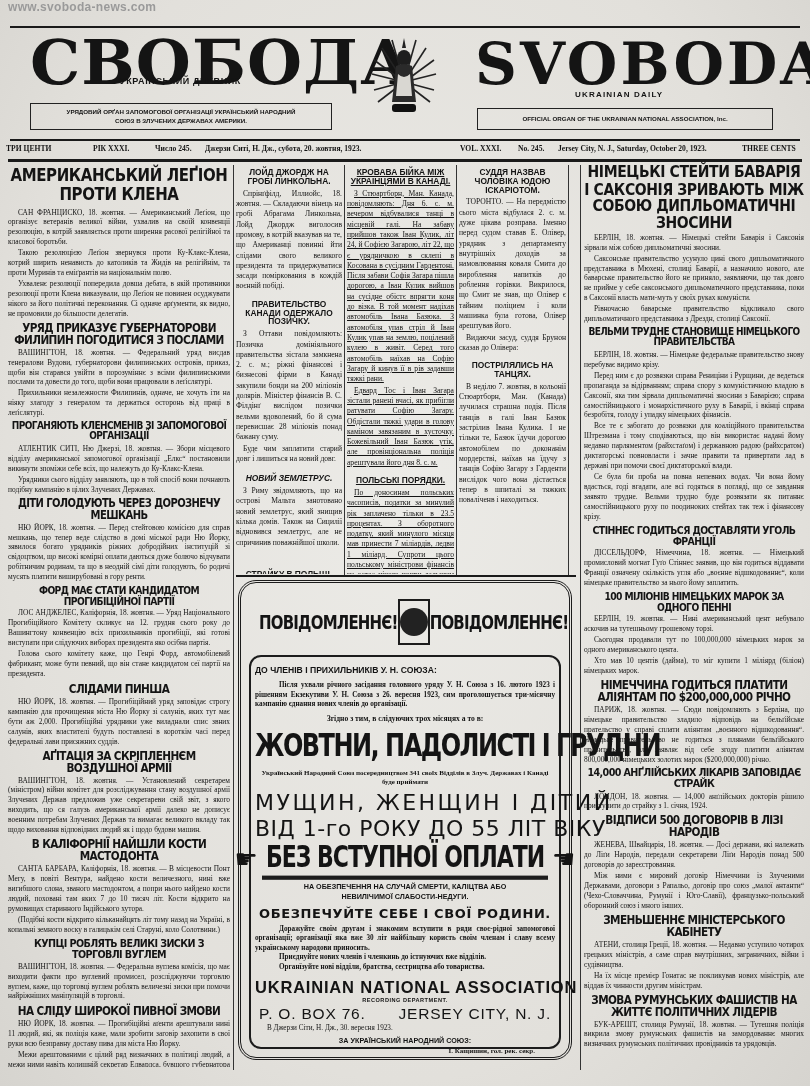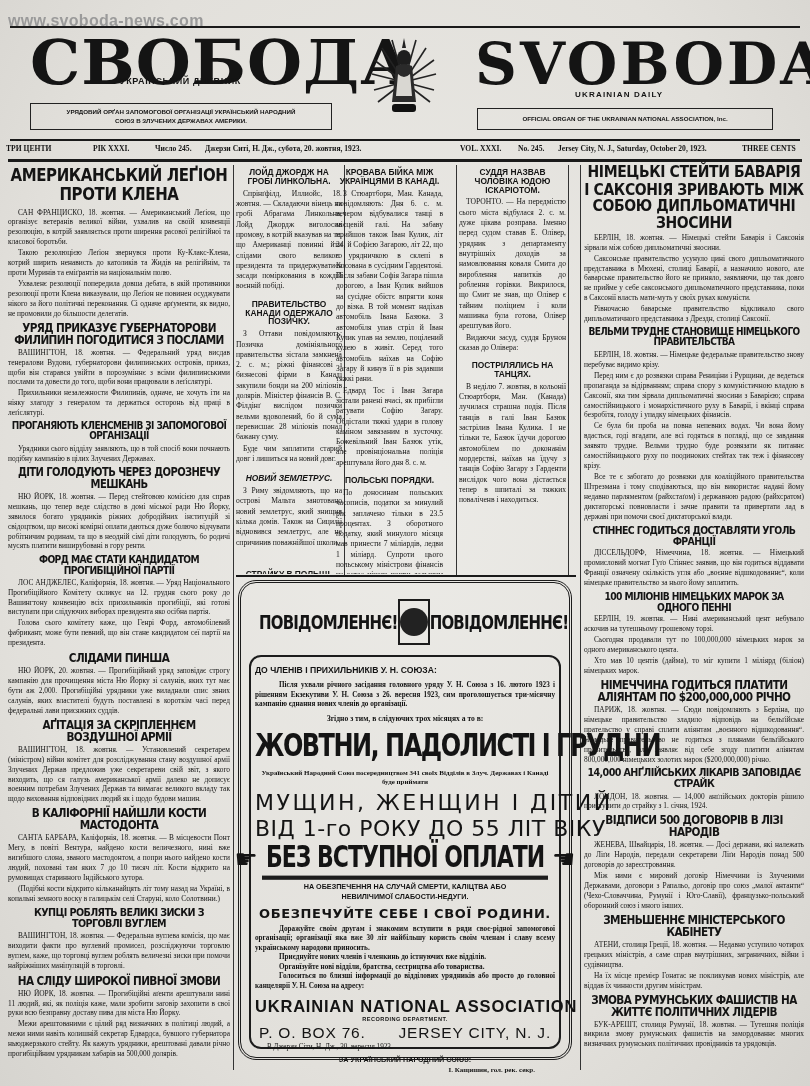--- a/index.html
+++ b/index.html
@@ -8,23 +8,23 @@
     background: #e6e4df;
     color: #141414;
     font-family: "Liberation Serif", serif;
     position: relative;
   }
   .page {
     position: absolute; left: 0; top: 0; width: 810px; height: 1086px;
     background: radial-gradient(ellipse at 50% 45%, #ecebe7 0%, #e2e0db 70%, #d6d4cf 100%);
   }
   .watermark {
-    position: absolute; left: 8px; top: 12px;
+    position: absolute; left: 8px; top: 0px;
     font-family: "Liberation Sans", sans-serif; font-weight: bold;
-    font-size: 16px; color: #9a9a9a; letter-spacing: 0.3px;
+    font-size: 12px; color: #9a9a9a; letter-spacing: 0.3px;
   }
   .rule { position: absolute; background: #1a1a1a; }
   .masthead-cyr {
     position: absolute; left: 30px; top: 32px;
     font-family: "DejaVu Serif", serif; font-weight: bold;
     font-size: 62px; letter-spacing: 1px; line-height: 1;
     transform: scaleX(1.02); transform-origin: left top;
   }
   .masthead-lat {
     position: absolute; left: 475px; top: 35px;
@@ -214,34 +214,35 @@
       <div class="p">Такою резолюцією Леґіон звернувся проти Ку-Клакс-Клена, котрий ширить ненависть до католиків та Жидів на релігійнім, та проти Муринів та еміґрантів на національнім полю.</div>
       <div class="p">Ухваленє резолюції попередила довша дебата, в якій противники резолюції проти Клена виказували, що Леґіон не повинен осуджувати нікого за його політичні переконання. Сі одначе арґументи, як видно, не промовили до більшости делегатів.</div>
     </div>
     <div>
       <div class="hd med">УРЯД ПРИКАЗУЄ ГУБЕРНАТОРОВИ ФИЛИПИН ПОГОДИТИСЯ З ПОСЛАМИ</div>
       <div class="p">ВАШИНГТОН, 18. жовтня. — Федеральний уряд висдав тенералови Вудови, губернаторови филипинських островів, приказ, щоби він старався увійти в порозуміннє з всіми филипинськими послами та довести до того, щоби вони працювали в леґіслятурі.</div>
       <div class="p">Прихильники незалежности Филипинів, одначе, не хочуть іти на ніяку злагоду з генералом та держаться осторонь від праці в леґіслятурі.</div>
     </div>
     <div>
       <div class="hd med" style="font-size:9px;">ПРОГАНЯЮТЬ КЛЕНСМЕНІВ ЗІ ЗАПОМОГОВОЇ ОРГАНІЗАЦІЇ</div>
+      <div class="p">АТЛЕНТИК СИТІ, Ню Джерзі, 18. жовтня. — Збори місцевого відділу американської запомогової організації „Елкс“ постановили викинути зпоміжи себе всіх, що належуть до Ку-Клакс-Клена.</div>
       <div class="p">Урядники сього відділу заявляють, що в той спосіб вони почнають подібну кампанію в цілих Злучених Державах.</div>
     </div>
     <div>
       <div class="hd med" style="font-size:10px;">ДІТИ ГОЛОДУЮТЬ ЧЕРЕЗ ДОРОЗНЕЧУ МЕШКАНЬ</div>
       <div class="p">НЮ ЙОРК, 18. жовтня. — Перед стейтовою комісією для справ мешкань, що тепер веде слідство в домі міської ради Ню Йорку, зявилося богато урядників ріжних добродійних інституцій зі свідоцтвом, що високі комірні оплати даються дуже болючо відчувати робітничим родинам, та що в неодній сімї діти голодують, бо родичі мусять платити виширубовані в гору ренти.</div>
     </div>
     <div>
       <div class="hd med" style="font-size:9.2px;">ФОРД МАЄ СТАТИ КАНДИДАТОМ ПРОГИБІЦІЙНОЇ ПАРТІЇ</div>
       <div class="p">ЛОС АНДЖЕЛЕС, Каліфорнія, 18. жовтня. — Уряд Національного Прогибіційного Комітету скликує на 12. грудня сього року до Вашингтону конвенцію всіх прихильників прогибіції, які готові виступати при слідуючих виборах президента яко осібна партія.</div>
       <div class="p">Голова сього комітету каже, що Генрі Форд, автомобілевий фабрикант, може бути певний, що він стане кандидатом сеї партії на президента.</div>
     </div>
     <div>
       <div class="hd med">СЛІДАМИ ПИНША</div>
-      <div class="p">НЮ ЙОРК, 20. жовтня. — Прогибіційний уряд заповідає строгу кампанію для прочищення міста Ню Йорку зі салунів, яких тут має бути аж 2,000. Прогибіційні урядники уже виладнали спис звних салунів, яких властителі будуть поставлені в короткім часі перед федеральні лави присяжних суддів.</div>
+      <div class="p">НЮ ЙОРК, 18. жовтня. — Прогибіційний уряд заповідає строгу кампанію для прочищення міста Ню Йорку зі салунів, яких тут має бути аж 2,000. Прогибіційні урядники уже виладнали спис звних салунів, яких властителі будуть поставлені в короткім часі перед федеральні лави присяжних суддів.</div>
     </div>
     <div>
       <div class="hd med">АҐІТАЦІЯ ЗА СКРІПЛЕННЄМ ВОЗДУШНОЇ АРМІЇ</div>
       <div class="p">ВАШИНГТОН, 18. жовтня. — Установлений секретарем (міністром) війни комітет для розсліджування стану воздушної армії Злучених Держав предложив уже секретареви свій звіт, з якого виходить, що ся галузь американської армії далеко не дописує военним потребам Злучених Держав та вимагає великого вкладу так щодо виховання відповідних людий як і щодо будови машин.</div>
     </div>
     <div>
       <div class="hd med">В КАЛІФОРНІЇ НАЙШЛИ КОСТИ МАСТОДОНТА</div>
       <div class="p">САНТА БАРБАРА, Каліфорнія, 18. жовтня. — В місцевости Понт Мегу, в повіті Вентура, найдено кости величезного, нині вже вигибшого слона, званого мастодонтом, а попри нього найдено кости людий, поховані там яких 7 до 10 тисяч літ. Кости відкрито на румовищах старинного Індійського хутора.</div>
       <div class="p">(Подібні кости відкрито кільканайцять літ тому назад на Україні, в копальні земного воску в галицькім селі Старуні, коло Солотвини.)</div>
     </div>
@@ -262,21 +263,21 @@
     <div class="p">Спрінґфілд, Иллиойс, 18. жовтня. — Складаючи вінець на гробі Абрагама Линкольна, Лойд Джордж виголосив промову, в котрій вказував на те, що Американці повинні йти слідами свого великого президента та придержуватися засади поміркования в кождій воєнній побіді.</div>
     <div class="hd sm" style="margin-top:8px;">ПРАВИТЕЛЬСТВО КАНАДИ ОДЕРЖАЛО ПОЗИЧКУ.</div>
     <div class="p">З Оттави повідомляють: Позичка домініяльного правительства зістала замкнена 2. с. м.; ріжні фінансові і бизнесові фірми в Канаді закупили бонди на 200 міліонів долярів. Міністер фінансів В. С. Філдінґ вислідом позички вельми вдоволений, бо й сума перевисшає 28 міліонів понад бажану суму.</div>
     <div class="p">Буде чим заплатити старий довг і лишиться на новий довг.</div>
     <div class="hd sm" style="margin-top:10px;font-style:italic;">НОВИЙ ЗЕМЛЕТРУС.</div>
     <div class="p">З Риму звідомляють, що на острові Мальта занотовано новий землетрус, який знищив кілька домів. Також на Сицилії відновився землетрус, але не спричинив поважнійшої школи.</div>
     <div class="hd sm" style="margin-top:22px;">СТРАЙКУ В ПОЛЬЩІ.</div>
     <div class="p">З Варшави доносять, що переговору поміж аґрарними робітниками і роботодавцями спинилися на мертвій точці. Супроти цього не є виключений аґрарний страйк.</div>
   </div>
 
-  <div class="col col-narrow" style="left:336px;top:164px;width:107px;height:410px;">
+  <div class="col col-narrow" style="left:347px;top:164px;width:107px;height:410px;text-decoration:underline;">
     <div class="hd sm">КРОВАВА БІЙКА МІЖ УКРАЇНЦЯМИ В КАНАДІ.</div>
     <div class="p">З Стюартборн, Ман. Канада, повідомляють: Дня 6. с. м. вечером відбувалися танці в місцевій галі. На забаву прийшов також Іван Кулик, літ 24, й Софією Загарою, літ 22, що є урядничкою в склепі в Косована в сусідним Гардентоні. Після забави Софія Загара пішла дорогою, а Іван Кулик вийшов на сусідне обістє впрягти коня до візка. В той момент надіхав автомобіль Івана Базюка. З автомобіля упав стріл й Іван Кулик упав на землю, поцілений кулею в живіт. Серед того автомобіль наїхав на Софію Загару й кинув її в рів задавши тяжкі рани.</div>
     <div class="p">Едвард Тос і Іван Загара зістали ранені вчасі, як прибігли ратувати Софію Загару. Обдістали тяжкі удари в голову каміном завязаним в хусточку. Божевільний Іван Базюк утік, але провінціональна поліція арештувала його дня 8. с. м.</div>
     <div class="hd sm" style="margin-top:8px;">ПОЛЬСЬКІ ПОРЯДКИ.</div>
     <div class="p">По доносинам польських часописів, податки за минулий рік заплачено тільки в 23.5 процентах. З оборотного податку, який минулого місяця мав принести 7 міліардів, ледви 1 міліард. Супроти цього польському міністрови фінансів не остає нічого попри дальшим задрукуванням паперу.</div>
   </div>
 
   <div class="col col-narrow" style="left:459px;top:164px;width:107px;height:410px;">
     <div class="hd sm">СУДДЯ НАЗВАВ ЧОЛОВІКА ЮДОЮ ІСКАРІОТОМ.</div>
     <div class="p">ТОРОНТО. — На передмістю сього міста відбулася 2. с. м. дуже цікава розправа. Іменно перед судом ставав Е. Олівер, урядник з департаменту внутрішніх доходів за намовлювання коваля Смита до вироблення напитків до роблення горівки. Викрилося, що Смит не знав, що Олівер є тайним поліцием і коли машинка була готова, Олівер арештував його.</div>
@@ -287,22 +288,22 @@
   </div>
 
   <div class="col" style="left:584px;top:162px;width:220px;height:905px;">
     <div class="hd big" style="font-size:14px;margin-top:6px;">НІМЕЦЬКІ СТЕЙТИ БАВАРІЯ І САКСОНІЯ ЗРИВАЮТЬ МІЖ СОБОЮ ДИПЛЬОМАТИЧНІ ЗНОСИНИ</div>
     <div class="p">БЕРЛІН, 18. жовтня. — Німецькі стейти Баварія і Саксонія зірвали між собою дипльоматичні зносини.</div>
     <div class="p">Саксонське правительство усунуло цині свого дипльоматичного представника в Мюхені, столиці Баварії, а назначило нового, але баварське правительство його не приняло, заявляючи, що так довго не прийме у себе саксонського дипльоматичного представника, поки в Саксонії власть мати-муть у своїх руках комуністи.</div>
     <div class="p">Рівночасно баварське правительство відкликало свого дипльоматичного представника з Дрездн, столиці Саксонії.</div>
     <div class="hd med" style="font-size:9px;">ВЕЛЬМИ ТРУДНЕ СТАНОВИЩЕ НІМЕЦЬКОГО ПРАВИТЕЛЬСТВА</div>
     <div class="p">БЕРЛІН, 18. жовтня. — Німецьке федеральне правительство знову перебуває видимо крізу.</div>
     <div class="p">Перед ним є до розвязки справа Рениціни і Рурщини, де ведеться пропаганда за відірванням; справа спору з комуністичною владою в Саксонії, яка тим зірвала дипльоматичні зносини з Баварією; справа самостійницького і монархістичного руху в Баварії, і вкінці справа безробітя, голоду і упадку німецьких фінансів.</div>
+    <div class="p">Все те є забогато до розвязки для коаліційного правительства Штрезмана і тому сподіваються, що він використає надані йому недавно парляментом (райхстаґом) і державною радою (райхсратом) диктаторські повновласти і зачне правити та привертати лад в державі при помочи своєї диктаторської влади.</div>
     <div class="p">Се була би проба на повна непевних водах. Чи вона йому вдасться, годі вгадати, але всі годяться в погляді, що се завдання заявято трудне. Вельми трудно буде розвязати як питаннє самостійницького руху по поодиноких стейтах так теж і фінансову крізу.</div>
-    <div class="p">Все те є забогато до розвязки для коаліційного правительства Штрезмана і тому сподіваються, що він використає надані йому недавно парляментом (райхстаґом) і державною радою (райхсратом) диктаторські повновласти і зачне правити та привертати лад в державі при помочи своєї диктаторської влади.</div>
     <div class="hd med" style="font-size:9.4px;">СТІННЕС ГОДИТЬСЯ ДОСТАВЛЯТИ УГОЛЬ ФРАНЦІЇ</div>
     <div class="p">ДІССЕЛЬДОРФ, Німеччина, 18. жовтня. — Німецький промисловий могнат Гуґо Стіннес заявив, що він годиться віддавати Франції означену скількість угля або „воєнне відшкодованнє“, коли німецьке правительство за нього йому заплатить.</div>
     <div class="hd med" style="font-size:9.2px;">100 МІЛІОНІВ НІМЕЦЬКИХ МАРОК ЗА ОДНОГО ПЕННІ</div>
     <div class="p">БЕРЛІН, 19. жовтня. — Нині американський цент небувало аскочив на тутешньому грошевому торзі.</div>
     <div class="p">Сьогодня продавали тут по 100,000,000 німецьких марок за одного американського цента.</div>
     <div class="p">Хто мав 10 центів (дайма), то міг купити 1 міліярд (біліон) німецьких марок.</div>
     <div class="hd med">НІМЕЧЧИНА ГОДИТЬСЯ ПЛАТИТИ АЛІЯНТАМ ПО $200,000,000 РІЧНО</div>
     <div class="p">ПАРИЖ, 18. жовтня. — Сюди повідомляють з Берліна, що німецьке правительство зладило відповідь на бельґійське прательство у справі сплати аліянтам „воєнного відшкодовання“. Німецьке правительство не годиться з плянами бельґійського правительства, але заявляє від себе згоду платити аліянтам 800,000,000 німецьких золотих марок ($200,000,000) річно.</div>
     <div class="hd med" style="font-size:9.6px;">14,000 АНҐЛІЙСЬКИХ ЛІКАРІВ ЗАПОВІДАЄ СТРАЙК</div>
     <div class="p">ЛОНДОН, 18. жовтня. — 14,000 анґлійських докторів рішило приступити до страйку з 1. січня, 1924.</div>
@@ -340,21 +341,20 @@
         <span class="hand">☚</span>
       </div>
       <div class="ad-insure">
         <div>НА ОБЕЗПЕЧЕННЯ НА СЛУЧАЙ СМЕРТИ, КАЛІЦТВА АБО</div>
         <div>НЕВИЛІЧИМОЇ СЛАБОСТИ-НЕДУГИ.</div>
       </div>
       <div class="ad-protect">ОБЕЗПЕЧУЙТЕ СЕБЕ І СВОЇ РОДИНИ.</div>
       <div class="ad-p">Доражуйте своїм другам і знакомим вступити в ряди своє-рідної запомогової організації; організації яка вже 30 літ найбільшу користь своїм членам і славу всему українському народови приносить.</div>
       <div class="ad-p">Приєднуйте нових членів і членкинь до істнуючих вже відділів.</div>
       <div class="ad-p">Органїзуйте нові відділи, братства, сестрицтва або товариства.</div>
-      <div class="ad-p">Голоситься по близші інформації до відділових урядників або просто до головної канцелярії У. Н. Союза на адресу:</div>
       <div class="ad-una">UKRAINIAN NATIONAL ASSOCIATION</div>
       <div class="ad-rec">RECORDING DEPARTMENT.</div>
       <div class="ad-addr">
         <span>P. O. BOX 76.</span>
         <span>JERSEY CITY, N. J.</span>
       </div>
       <div class="ad-date">В Джерзи Сіти, Н. Дж., 30. вересня 1923.</div>
       <div class="ad-for">ЗА УКРАЇНСЬКИЙ НАРОДНИЙ СОЮЗ:</div>
       <div class="ad-sign">І. Кащишин, гол. рек. секр.</div>
     </div>

